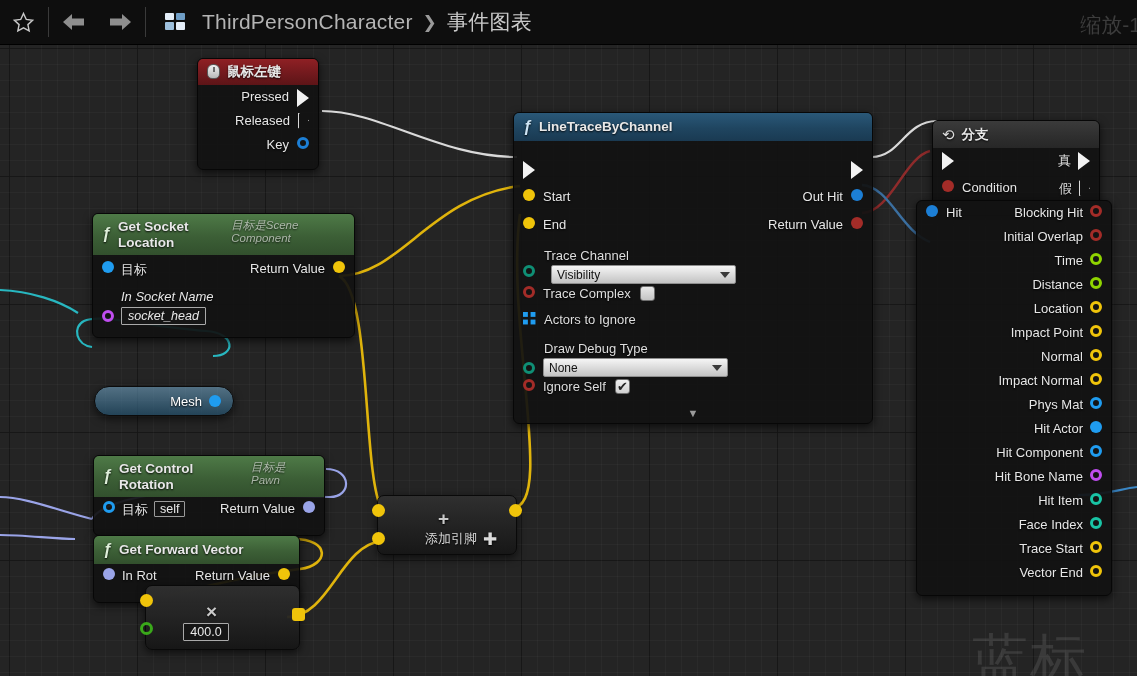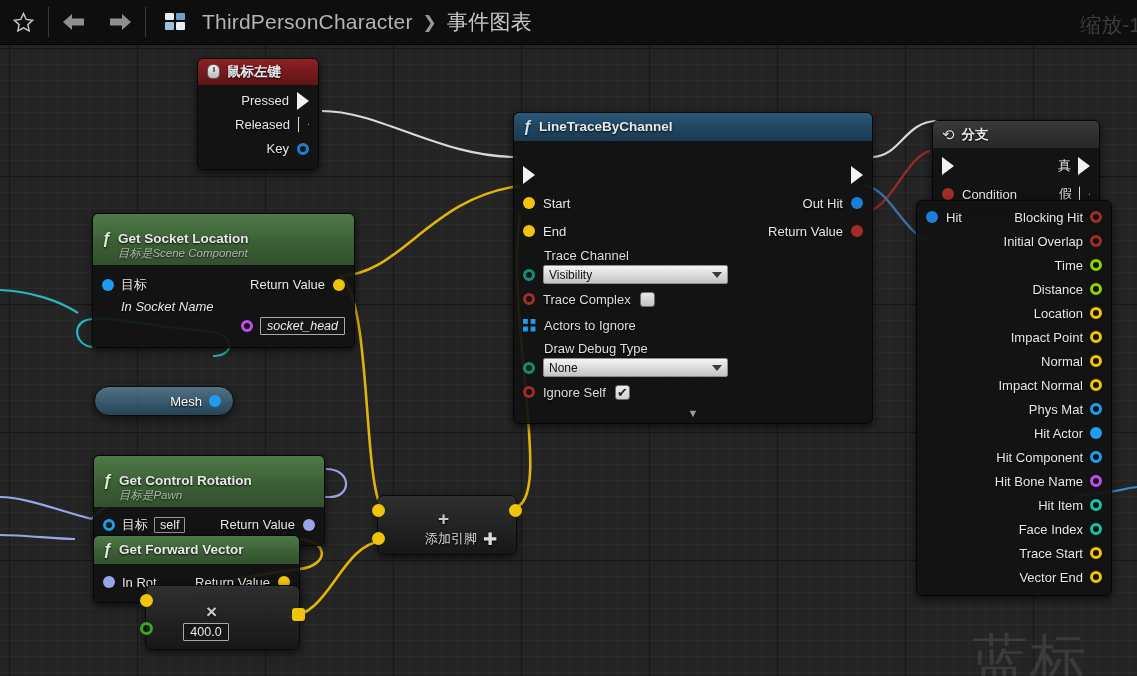--- a/index.html
+++ b/index.html
@@ -68,24 +68,24 @@
     display: flex; align-items: center; gap: 7px;
     font-size: 13.5px; font-weight: bold;
     text-shadow: 0 1px 2px rgba(0,0,0,.9);
     line-height: 1.15;
   }
   .nhead.fn  { background: linear-gradient(to bottom, #4e7a47 0%, #3c5f36 55%, #32502d 100%); }
   .nhead.fn-blue { background: linear-gradient(to bottom, #2a5878 0%, #1f4560 55%, #1a3a52 100%); }
   .nhead.red { background: linear-gradient(to bottom, #8f2024 0%, #70191d 60%, #5d1417 100%); }
   .nhead.grey{ background: linear-gradient(to bottom, #3b3b3b 0%, #2e2e2e 60%, #272727 100%); }
   .nsub { font-size: 11.5px; font-weight: normal; font-style: italic; color: #c6ccc4; opacity:.8; }
-  .nhead .titlewrap { display: flex; flex-direction: column; margin-top: 12px; }
+  .nhead .titlewrap { display: flex; flex-direction: row; }
   .nbody { padding: 6px 0 8px 0; position: relative; }
 
-  .row { display: flex; align-items: center; height: 28px; position: relative; padding: 0 9px; }
+  .row { display: flex; align-items: flex-start; height: 28px; position: relative; padding: 0 9px; }
   .row.tight { height: 24px; }
   .lbl { font-size: 13px; color: #e6e6e6; text-shadow: 0 1px 2px #000; }
   .lbl.r { margin-left: auto; }
   .spacer { flex: 1; }
 
   
   .pin { width: 12px; height: 12px; border-radius: 50%; flex: 0 0 auto; }
   .pin.hollow { background: transparent; border: 3px solid currentColor; }
   .pin.solid  { background: currentColor; border: 0; }
   .pin.arrowR { width:0;height:0;border-radius:0;border-top:8px solid transparent;border-bottom:8px solid transparent;border-left:11px solid #f2f2f2; }
@@ -261,21 +261,21 @@
       <div class="nbody">
         <div class="row">
           <span class="pin solid c-obj"></span>
           <span class="lbl" style="margin-left:7px">目标</span>
           <span class="lbl r">Return Value</span>
           <span style="width:8px"></span>
           <span class="pin solid c-vector"></span>
         </div>
         <div style="position:relative; padding:0 9px 4px 9px;font-style:italic;">
           <div class="lbl" style="margin-left:19px">In Socket Name</div>
-          <div style="display:flex;align-items:center;gap:7px;margin-top:3px;justify-content:flex-end;">
+          <div style="display:flex;align-items:center;gap:7px;margin-top:3px;">
             <span class="pin hollow c-name"></span>
             <span class="txtbox">socket_head</span>
           </div>
         </div>
       </div>
     </div>
 
     <div class="varnode" style="left:94px; top:341px; width:140px;">
       <span>Mesh</span>
       <span class="pin solid c-obj"></span>
@@ -360,21 +360,21 @@
         <div class="row">
           <span class="pin solid c-vector"></span>
           <span class="lbl" style="margin-left:8px">End</span>
           <span class="lbl r">Return Value</span>
           <span style="width:8px"></span>
           <span class="pin solid c-bool"></span>
         </div>
 
         <div style="position:relative; padding:3px 9px 2px 9px;">
           <div class="fieldlabel" style="margin-left:21px">Trace Channel</div>
-          <div style="display:flex;align-items:center;gap:8px;margin-top:2px;">
+          <div style="display:flex;align-items:flex-start;gap:16px;margin-top:2px;">
             <span class="pin hollow c-byte"></span>
             <span class="combo">
               <span>Visibility</span>
               <span class="caret"></span>
             </span>
           </div>
         </div>
 
         <div class="row" style="height:26px">
           <span class="pin hollow c-bool"></span>

